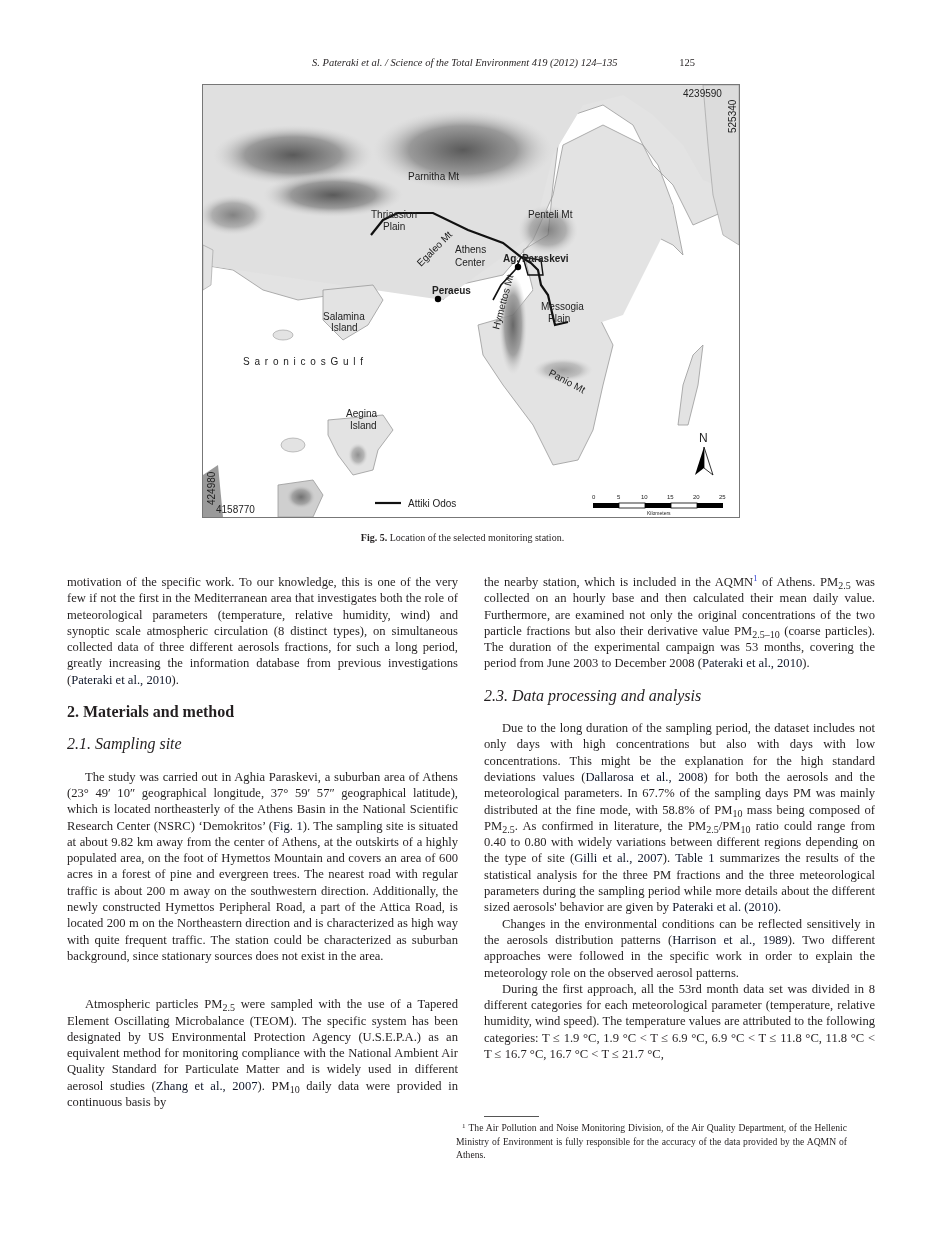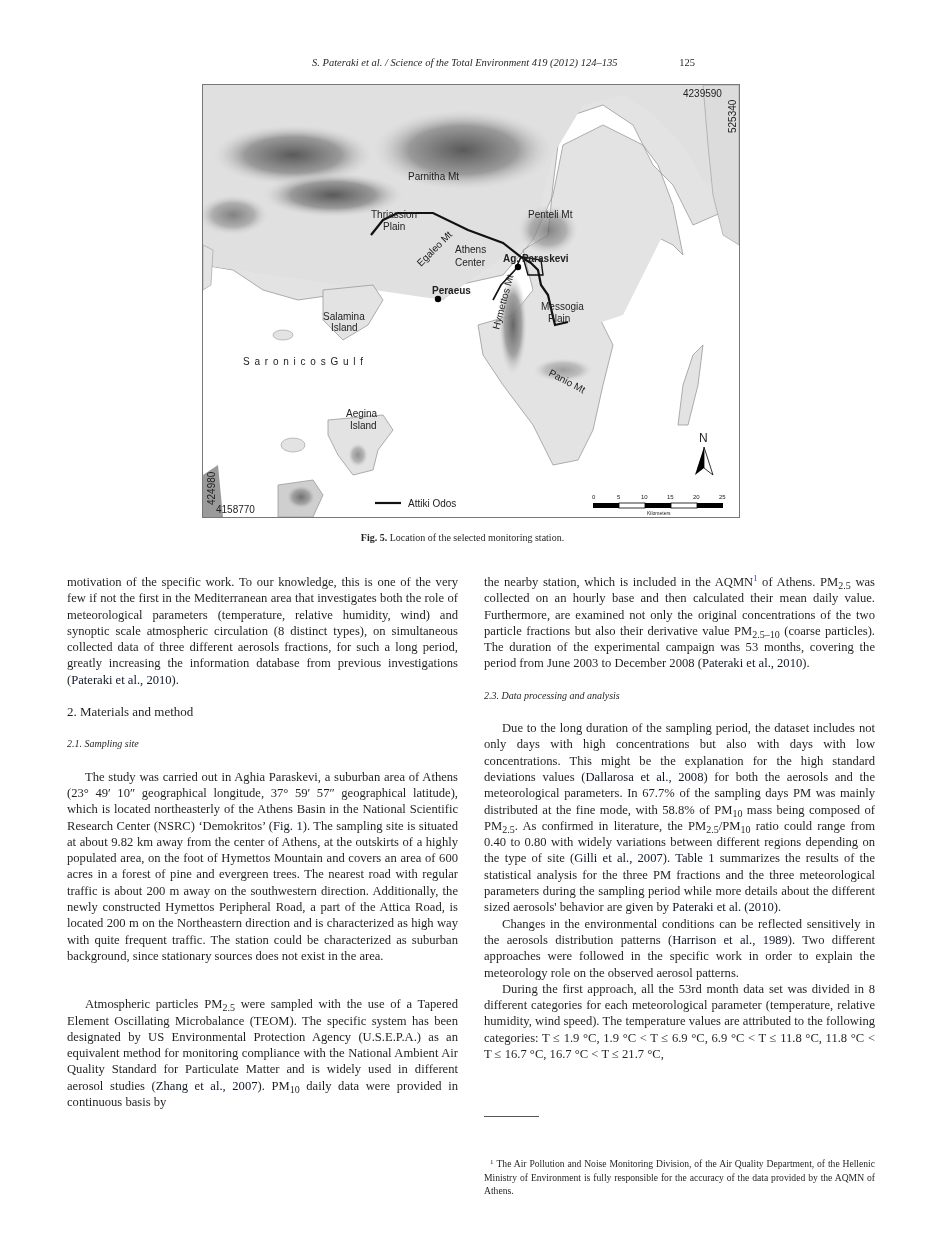--- a/index.html
+++ b/index.html
@@ -16,28 +16,28 @@
   .map-label.bold { font-weight: bold; }
   .caption { position: absolute; top: 532px; left: 0; width: 925px; text-align: center; font-size: 10px; }
   .caption b { font-weight: bold; }
 
   .col { position: absolute; width: 391px; font-size: 12.6px; line-height: 16.3px; text-align: justify; }
   .col.left { left: 67px; top: 574px; }
   .col.right { left: 484px; top: 574px; }
   .col p { margin: 0; }
   .col p.indent { text-indent: 18px; }
   .col .gap { height: 16px; }
-  .sec-heading { font-weight: normal; font-size: 13px; margin: 0; }
-  .subsec-heading { font-style: italic; font-size: 10px; margin: 0; }
+  .sec-heading { font-weight: bold; font-size: 16px; margin: 0; }
+  .subsec-heading { font-style: italic; font-size: 16px; margin: 0; }
   a.ref { color: #0f172a; text-decoration: none; }
   sub { font-size: 10px; line-height: 0; vertical-align: -3px; }
   sup { font-size: 8.5px; line-height: 0; }
   sup a { color: #2a3ad4; text-decoration: none; }
   .footnote-rule { position: absolute; left: 484px; top: 1116px; width: 55px; height: 1px; background: #555; }
-  .footnote { position: absolute; left: 484px; top: 1120px; width: 391px; font-size: 9.6px; line-height: 13.6px; text-align: justify; margin-top: 36px; }
+  .footnote { position: absolute; left: 456px; top: 1120px; width: 391px; font-size: 9.6px; line-height: 13.6px; text-align: justify; }
   .footnote .fn-mark { font-size: 7px; vertical-align: 3px; margin-left: 6px; margin-right: 3px; }
 </style>
 </head>
 <body>
 
 <div class="running-head">
   <span class="title">S. Pateraki et al. / Science of the Total Environment 419 (2012) 124–135</span>
   <span class="pageno">125</span>
 </div>
 

